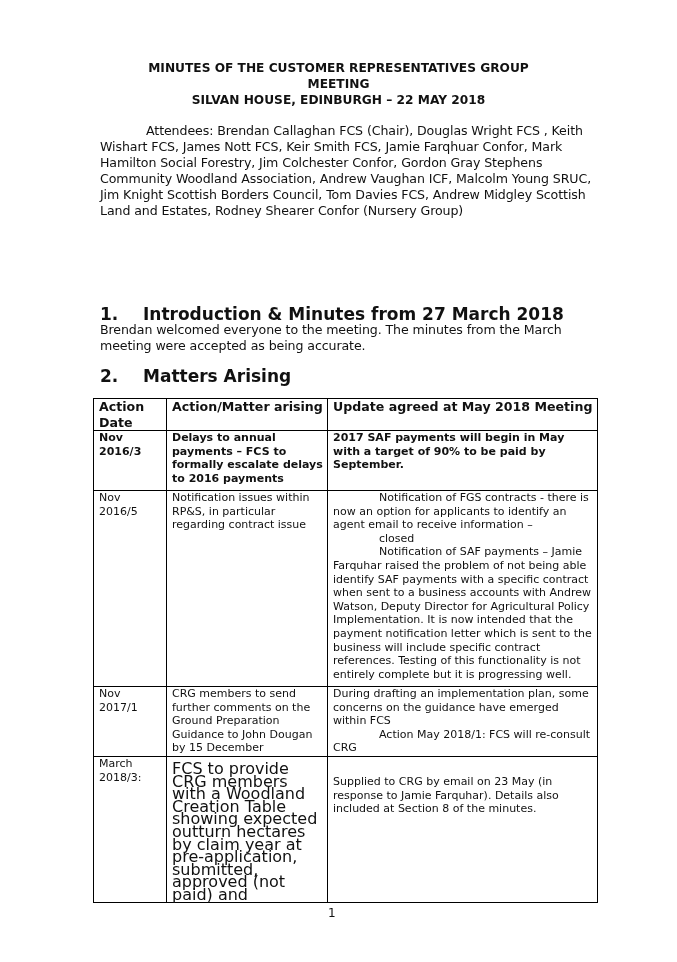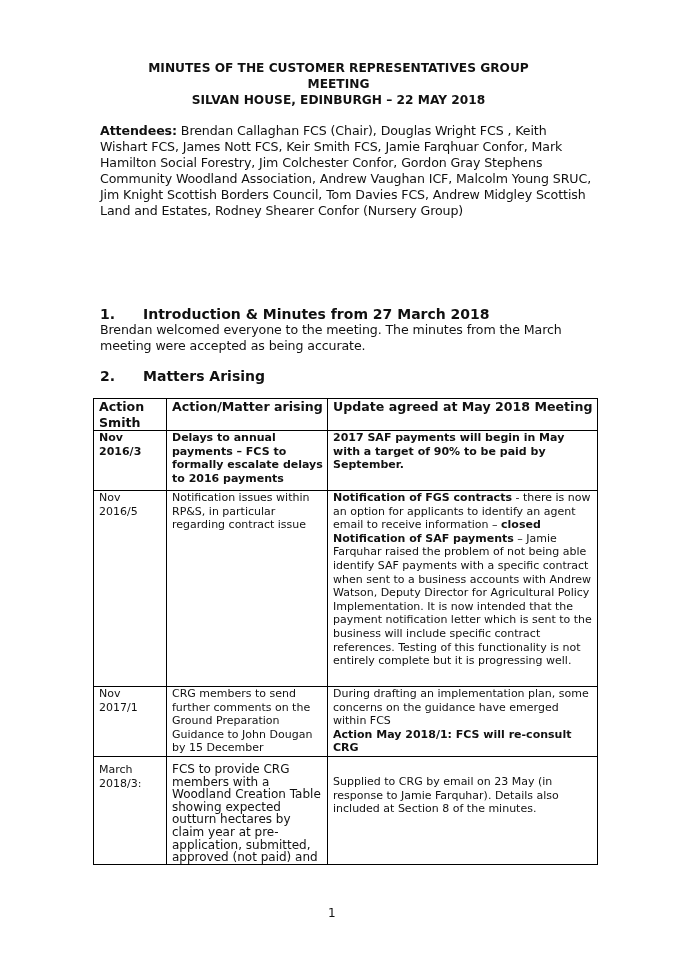--- a/index.html
+++ b/index.html
@@ -10,35 +10,35 @@
   .page { position: absolute; left: 0; top: 0; width: 588px; height: 962px; }
   .title {
     position: absolute; left: 60px; width: 557px; top: 60px;
     text-align: center; font-weight: bold; font-size: 12.2px; line-height: 16px;
   }
   .para {
     position: absolute; left: 100px; width: 496px;
     font-size: 12.6px; line-height: 15.9px; letter-spacing: -0.1px;
   }
   .justify { text-align: justify; }
-  .bold { font-weight: bold; }
+  .bold { font-weight: normal; margin-left: 46px; }
   .heading {
-    position: absolute; left: 100px; font-weight: bold; font-size: 14px; line-height: 16px;
+    position: absolute; left: 100px; font-weight: bold; font-size: 17px; line-height: 16px;
   }
   .heading .num { display: inline-block; width: 43px; }
   table.matters {
     position: absolute; left: 93px; top: 398px; width: 504px;
     border-collapse: collapse; table-layout: fixed;
     font-size: 11px; line-height: 13.6px;
   }
   table.matters td, table.matters th {
     border: 1px solid #000; vertical-align: top; padding: 0 4px 0 5px; text-align: left;
   }
   table.matters th { font-weight: bold; font-size: 12.6px; line-height: 15.5px; padding-top: 0; }
-  .small { font-size: 12px; line-height: 12.6px; }
+  .small { font-size: 16px; line-height: 12.6px; }
   .pageno { position: absolute; left: 328px; top: 906px; font-size: 12px; }
   .block { display: block; }
 </style>
 </head>
 <body>
 
 <div class="page">
 
   <div class="title">
     <span class="block">MINUTES OF THE CUSTOMER REPRESENTATIVES GROUP</span>
@@ -61,41 +61,41 @@
   </div>
 
   <table class="matters">
     <colgroup>
       <col style="width:73px">
       <col style="width:161px">
       <col style="width:270px">
     </colgroup>
     <tbody>
         <tr>
-      <th>Action Smith</th>
+      <th>Action Date</th>
       <th>Action/Matter arising</th>
       <th>Update agreed at May 2018 Meeting</th>
     </tr>
     <tr style="height:60px;font-weight:bold;">
       <td>Nov 2016/3</td>
       <td>Delays to annual payments – FCS to formally escalate delays to 2016 payments</td>
       <td><span>2017 SAF payments will begin in May with a target of 90% to be paid by September.</span></td>
     </tr>
     <tr style="height:196px;">
       <td>Nov 2016/5</td>
       <td>Notification issues within RP&amp;S, in particular regarding contract issue</td>
       <td><span class="bold">Notification of FGS contracts</span><span> - there is now an option for applicants to identify an agent email to receive information – </span><span class="bold">closed</span><br><span class="bold">Notification of SAF payments</span><span> – Jamie Farquhar raised the problem of not being able identify SAF payments with a specific contract when sent to a business accounts with Andrew Watson, Deputy Director for Agricultural Policy Implementation.  It is now intended that the payment notification letter which is sent to the business will include specific contract references. Testing of this functionality is not entirely complete but it is progressing well.</span></td>
     </tr>
     <tr style="height:70px;">
       <td>Nov 2017/1</td>
       <td class="justify">CRG members to send further comments on the Ground Preparation Guidance to John Dougan by 15 December</td>
       <td><span>During drafting an implementation plan, some concerns on the guidance have emerged within FCS</span><br><span class="bold">Action May 2018/1: FCS will re-consult CRG</span></td>
     </tr>
     <tr style="height:88px;">
-      <td style="padding-top:6px;">March 2018/3:</td>
+      <td style="padding-top:0;">March 2018/3:</td>
       <td class="small" style="padding-top:6px;">FCS to provide CRG members with a Woodland Creation Table showing expected outturn hectares by claim year at pre-application, submitted, approved (not paid) and</td>
       <td style="padding-top:18px;"><span>Supplied to CRG by email on 23 May (in response to Jamie Farquhar). Details also included at Section 8 of the minutes.</span></td>
     </tr>
   </tbody>
     </table>
 
   <div class="pageno">1</div>
 </div>
 
 </body></html>

